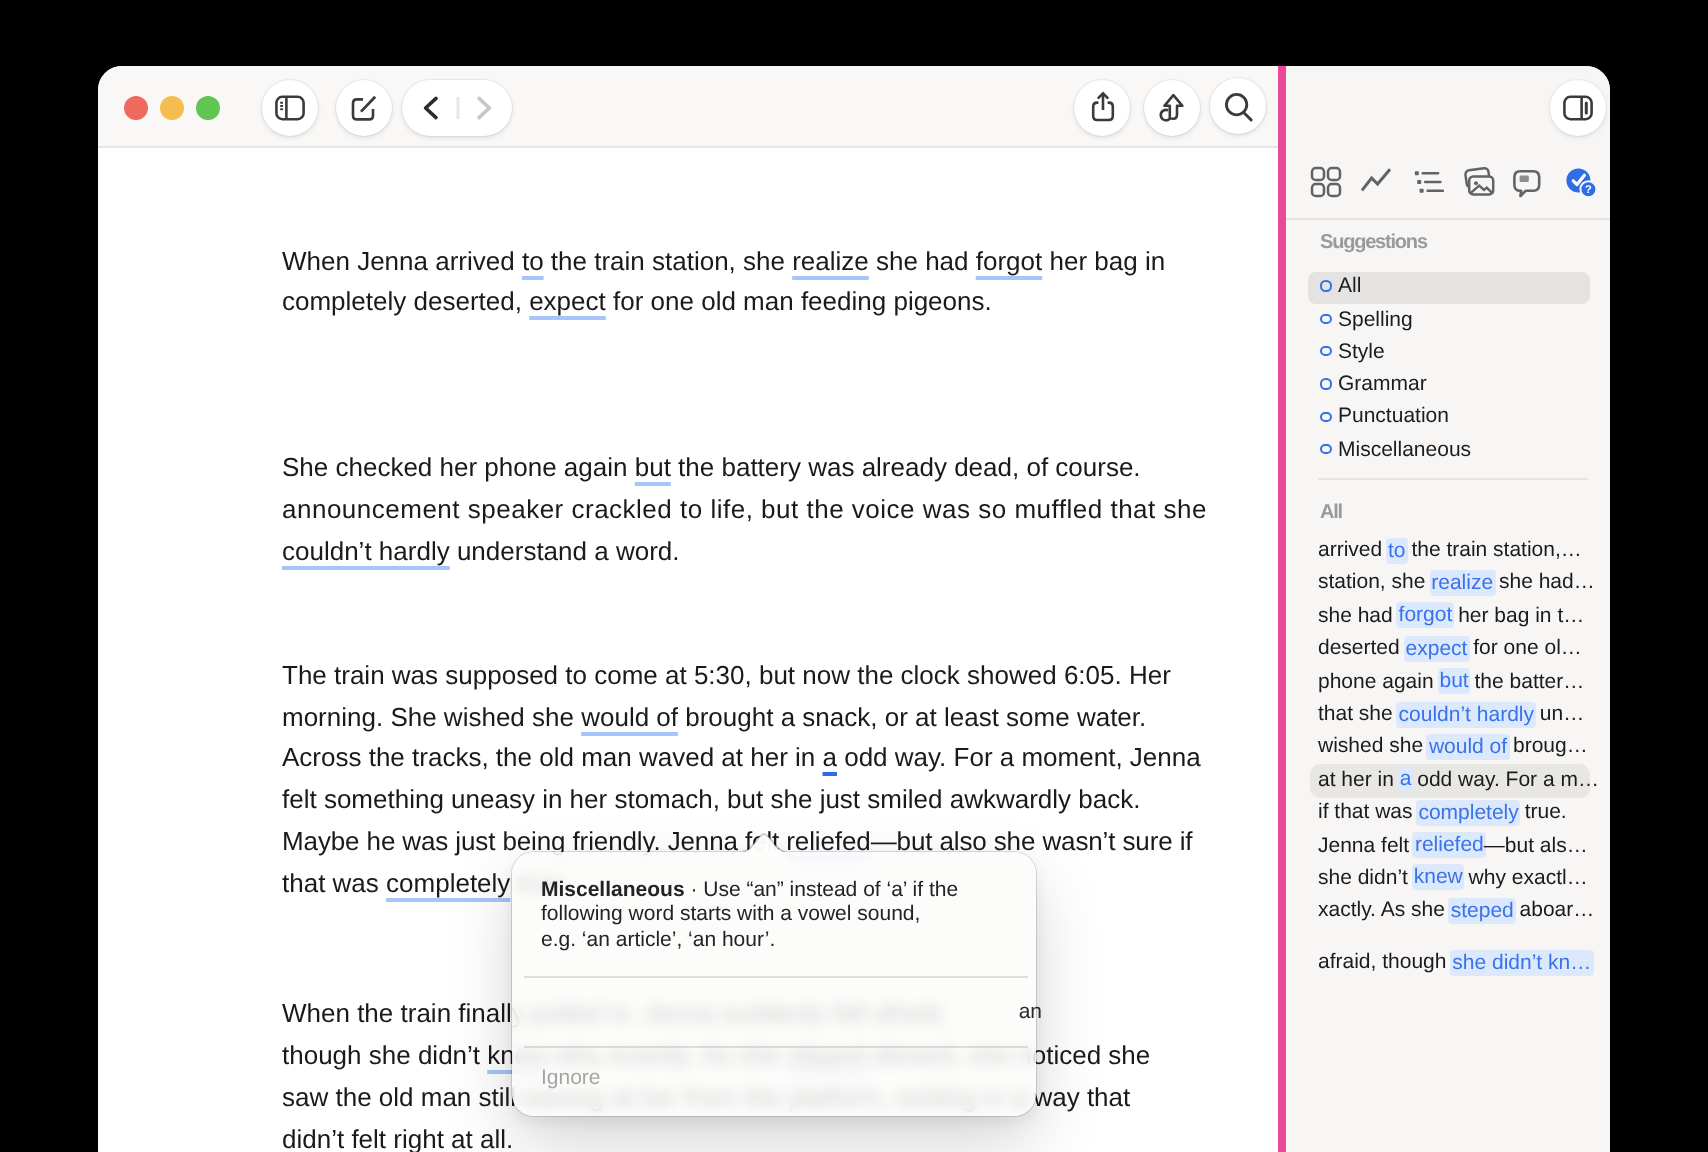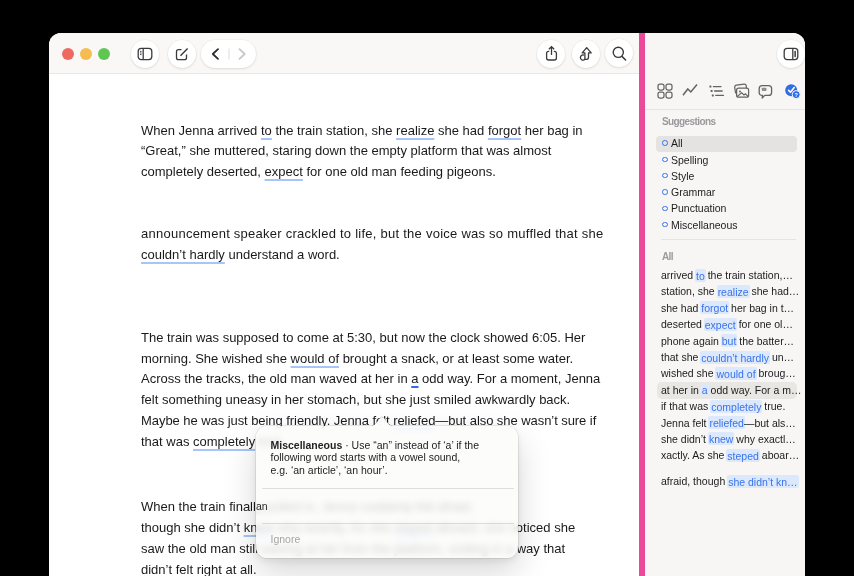--- a/index.html
+++ b/index.html
@@ -12,21 +12,21 @@
         border-bottom:1px solid #e9e7e4}
   .tl{position:absolute;width:12px;height:12px;border-radius:50%;top:14.5px}
   .btn{position:absolute;width:28px;height:28px;border-radius:50%;background:#fff;top:6.8px;
        box-shadow:0 0 0 .5px rgba(0,0,0,.05),0 1px 2.5px rgba(0,0,0,.10);
        display:flex;align-items:center;justify-content:center}
   .pill{position:absolute;left:152px;top:6.8px;width:55px;height:28px;border-radius:14px;background:#fff;
         box-shadow:0 0 0 .5px rgba(0,0,0,.05),0 1px 2.5px rgba(0,0,0,.10);
         display:flex;align-items:center;justify-content:center}
   
   #side{position:absolute;left:590px;top:0;width:166px;height:543px;background:#f7f6f4;
-        border-left:6px solid #ec4899}
+        border-left:4px solid #ec4899}
   #side .hr{position:absolute;left:0;width:166px;height:1px;background:#e6e4e1}
   .tabicons{position:absolute;top:49px;left:0;width:166px;height:18px}
   .tabicons svg{position:absolute;top:0}
   .shead{position:absolute;left:17px;font-size:10px;font-weight:700;color:#9a9a9e;letter-spacing:-.6px}
   .frow{position:absolute;left:26px;font-size:10.5px;color:#1c1c1e}
   .fcirc{position:absolute;left:17px;width:3.5px;height:3.5px;border:1.4px solid #3273e8;border-radius:50%}
   .allbg{position:absolute;left:11px;top:103px;width:141px;height:15.5px;border-radius:4px;background:#e4e3e1}
   .item{position:absolute;left:16px;font-size:10.5px;color:#1b1b1d;white-space:nowrap}
   .bw{color:#3973ea;background:#dce8fb;border-radius:2px;padding:0.5px 1px;margin:0 -1px}
   .selbg{position:absolute;left:12px;top:349px;width:140px;height:16.5px;border-radius:5px;background:#e8e7e4}
@@ -37,21 +37,21 @@
   
   #pop{position:absolute;left:207px;top:392.5px;width:262px;height:132px;border-radius:11px;
        background:rgba(251,251,250,.79);
        -webkit-backdrop-filter:blur(3.5px);backdrop-filter:blur(3.5px);
        box-shadow:0 0 0 .5px rgba(0,0,0,.14),0 14px 34px rgba(0,0,0,.16),0 3px 9px rgba(0,0,0,.08)}
   #arrow{position:absolute;left:113.5px;top:-9.6px;width:24px;height:10px}
   #arrow svg{display:block}
   #pop .txt{position:absolute;left:14.5px;top:13px;font-size:10.5px;line-height:12.7px;color:#232325}
   #pop .d1{position:absolute;left:6px;right:4px;top:62.5px;height:1px;background:rgba(0,0,0,.12)}
   #pop .d2{position:absolute;left:6px;right:4px;top:97.5px;height:1px;background:rgba(0,0,0,.12)}
-  #pop .an{position:absolute;left:0;width:253px;top:74.5px;text-align:left;font-size:10.5px;color:#2a2a2c}
+  #pop .an{position:absolute;left:12px;width:253px;top:74.5px;text-align:right;font-size:10.5px;color:#2a2a2c}
   #pop .ign{position:absolute;left:14.5px;top:107.5px;font-size:10.5px;color:#a5a5a3}
 </style>
 </head>
 <body>
 <div id="win">
   <div id="tbar">
     <div class="tl" style="left:13px;background:#ee6a5f"></div>
     <div class="tl" style="left:31px;background:#f5bd4f"></div>
     <div class="tl" style="left:49px;background:#61c554"></div>
     <div class="btn" style="left:81.7px">
@@ -92,24 +92,24 @@
     <div class="btn" style="left:556px;top:6px">
       <svg width="19" height="19" viewBox="0 0 19 19" fill="none" stroke="#3b3b3d">
         <circle cx="8.3" cy="8.3" r="5.1" stroke-width="1.4"></circle>
         <line x1="12.2" y1="12.6" x2="15.6" y2="16" stroke-width="1.5" stroke-linecap="round"></line>
       </svg>
     </div>
   </div>
 
   <div class="para" style="top:87.7px">
     <div>When Jenna arrived <span class="u">to</span> the train station, she <span class="u">realize</span> she had <span class="u">forgot</span> her bag in</div>
-    <div>“Great,” she muttered, staring down the empty platform that was almost</div>
     <div>completely deserted, <span class="u">expect</span> for one old man feeding pigeons.</div>
   </div>
   <div class="para" style="top:191.3px">
+    <div>She checked her phone again <span class="u">but</span> the battery was already dead, of course.</div>
     <div style="letter-spacing:.25px">announcement speaker crackled to life, but the voice was so muffled that she</div>
     <div><span class="u">couldn’t hardly</span> understand a word.</div>
   </div>
   <div class="para" style="top:295px">
     <div>The train was supposed to come at 5:30, but now the clock showed 6:05. Her</div>
     <div>morning. She wished she <span class="u">would of</span> brought a snack, or at least some water.</div>
     <div>Across the tracks, the old man waved at her in <span class="ua">a</span> odd way. For a moment, Jenna</div>
     <div>felt something uneasy in her stomach, but she just smiled awkwardly back.</div>
     <div style="letter-spacing:-.06px">Maybe he was just being friendly. Jenna felt <span class="u">reliefed</span>—but also she wasn’t sure if</div>
     <div>that was <span class="u">completely</span> true.</div>

